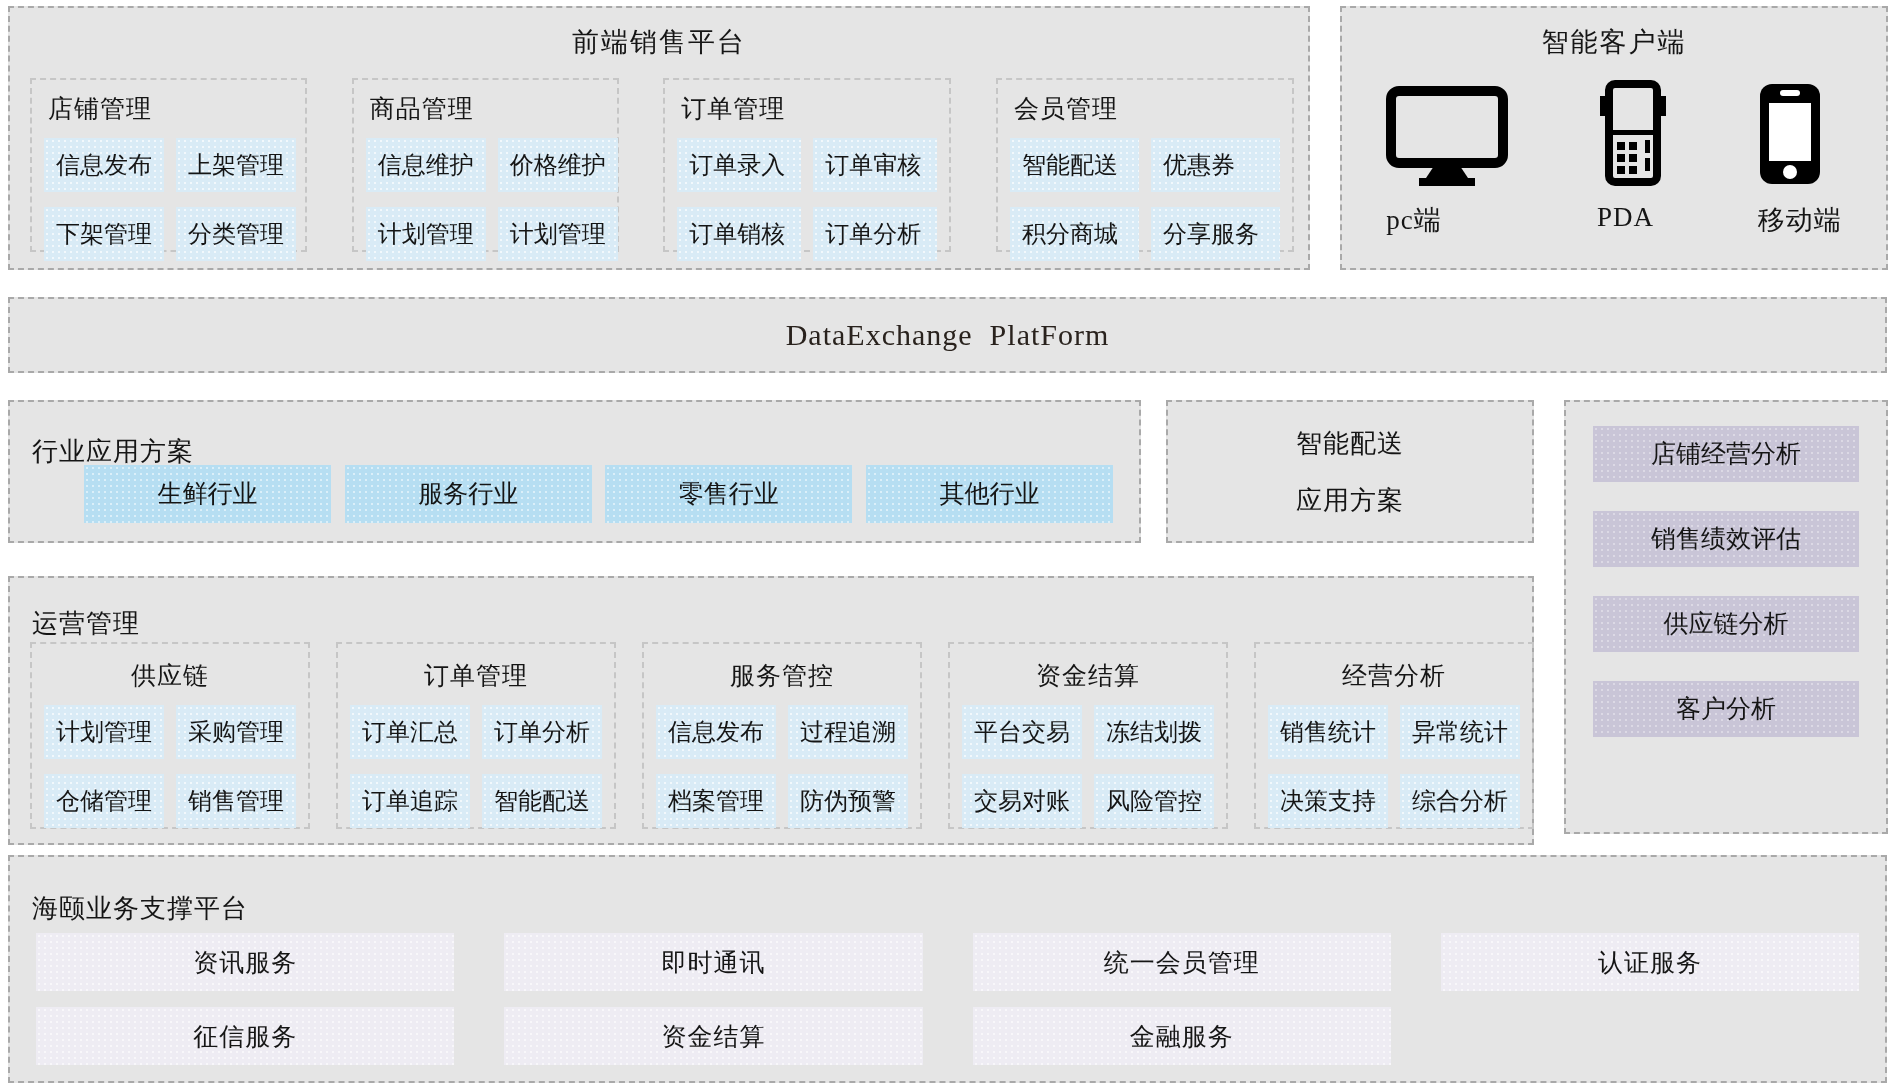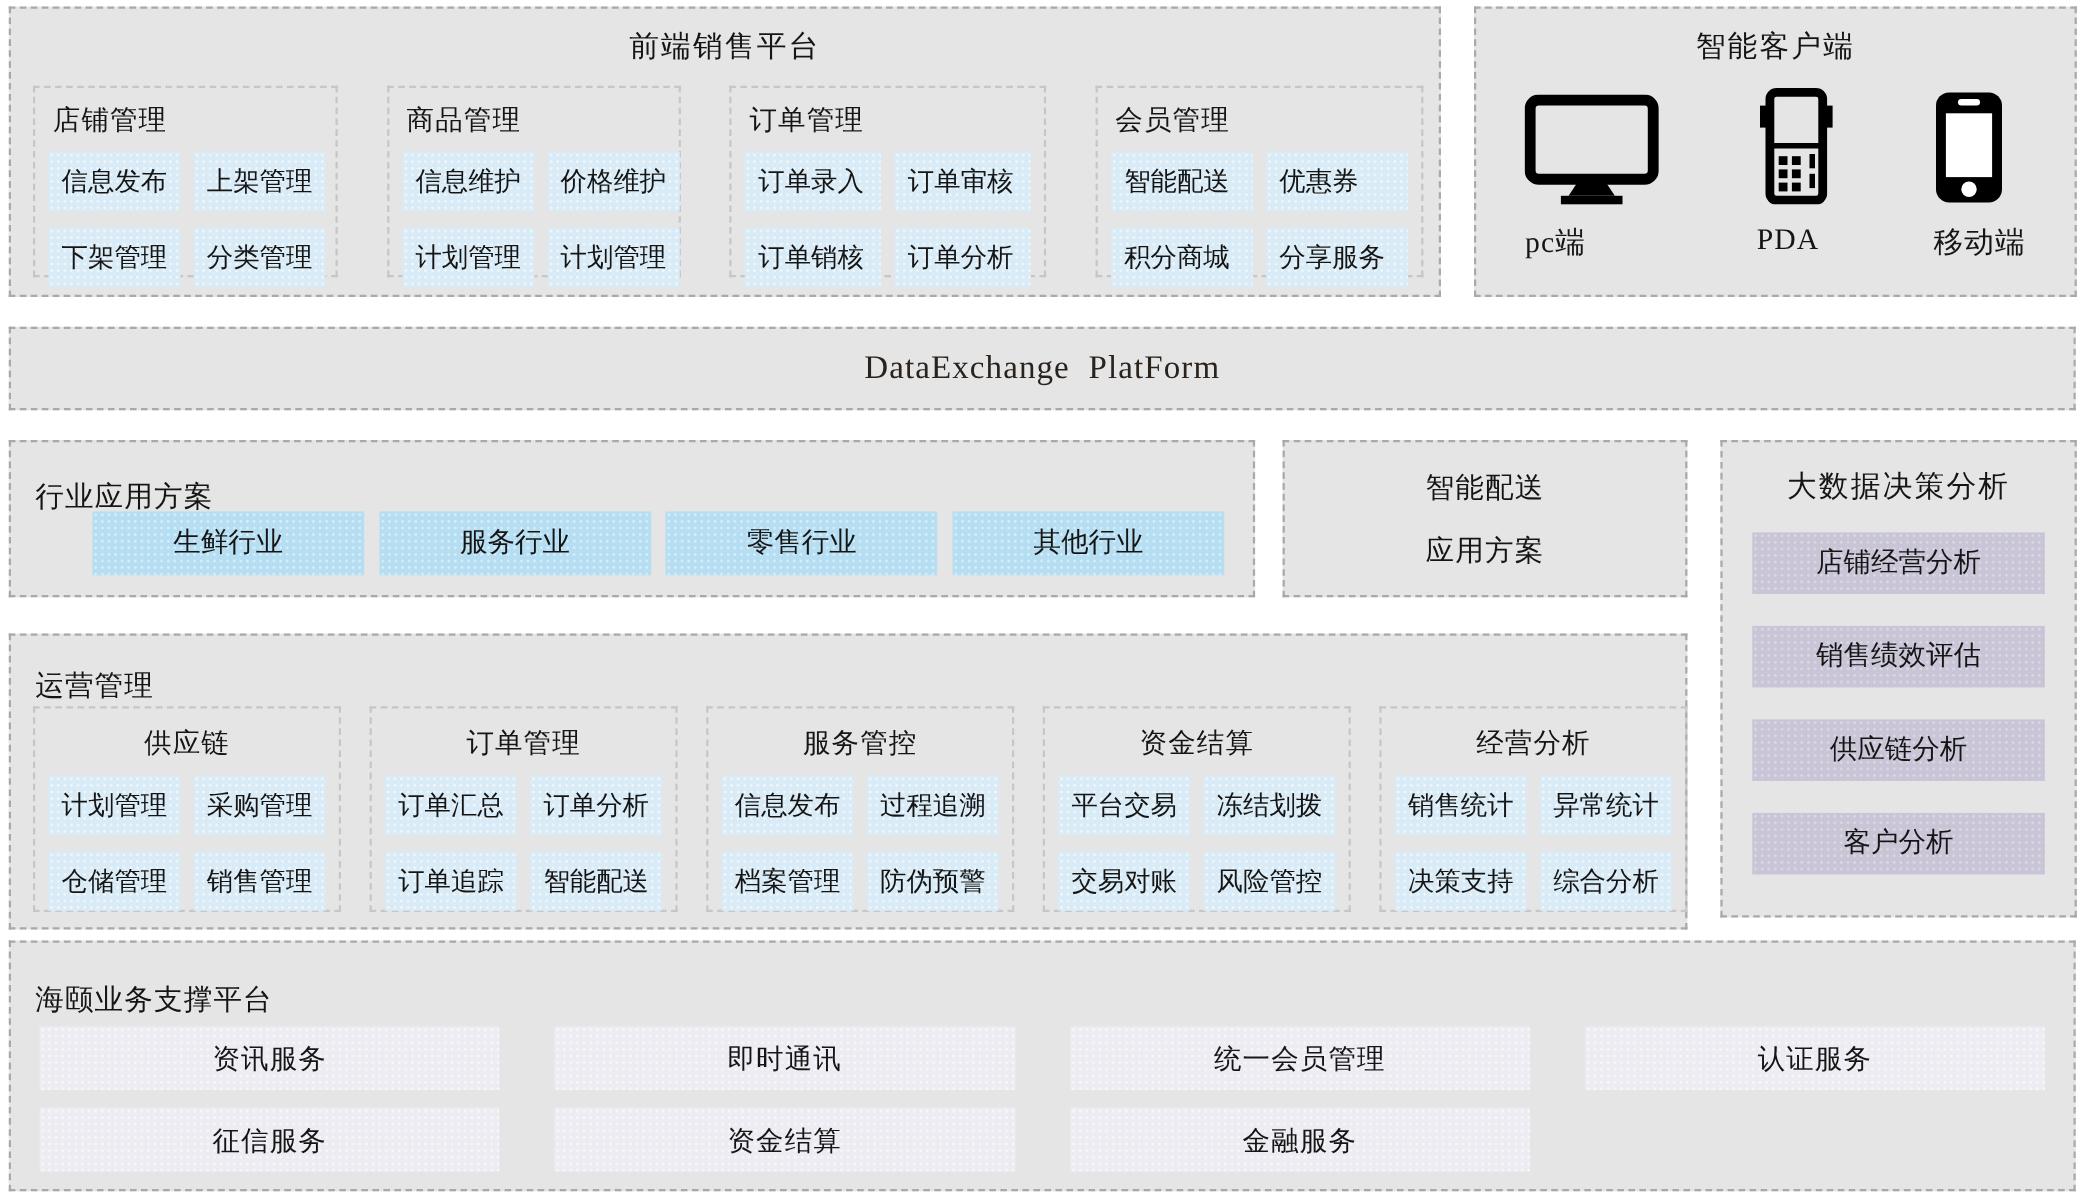--- a/index.html
+++ b/index.html
@@ -192,21 +192,20 @@
       <div class="btn-blue">其他行业</div>
     </div>
   </div>
 
   <div class="dashed" id="positioning-box">
     <div>智能配送</div>
     <div>应用方案</div>
   </div>
 
   <div class="dashed" id="bigdata-box">
-    <div class="box-title-center" style="padding-top:22px">大数据决策分析</div>
     <div class="stack">
       <div class="chip-purple">店铺经营分析</div>
       <div class="chip-purple">销售绩效评估</div>
       <div class="chip-purple">供应链分析</div>
       <div class="chip-purple">客户分析</div>
     </div>
   </div>
 
   <div class="dashed" id="operations-box">
     <div class="corner-title" style="top:16px">运营管理</div>

